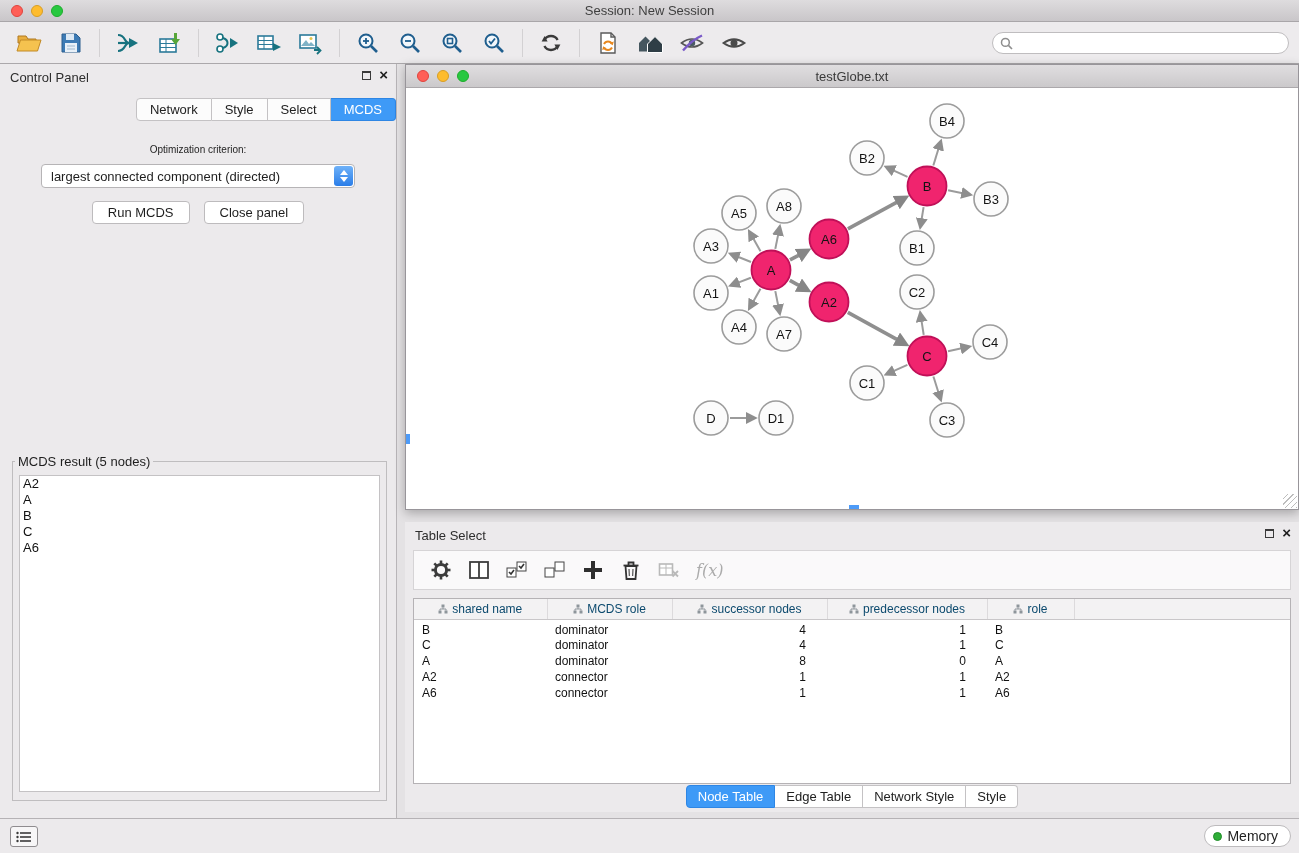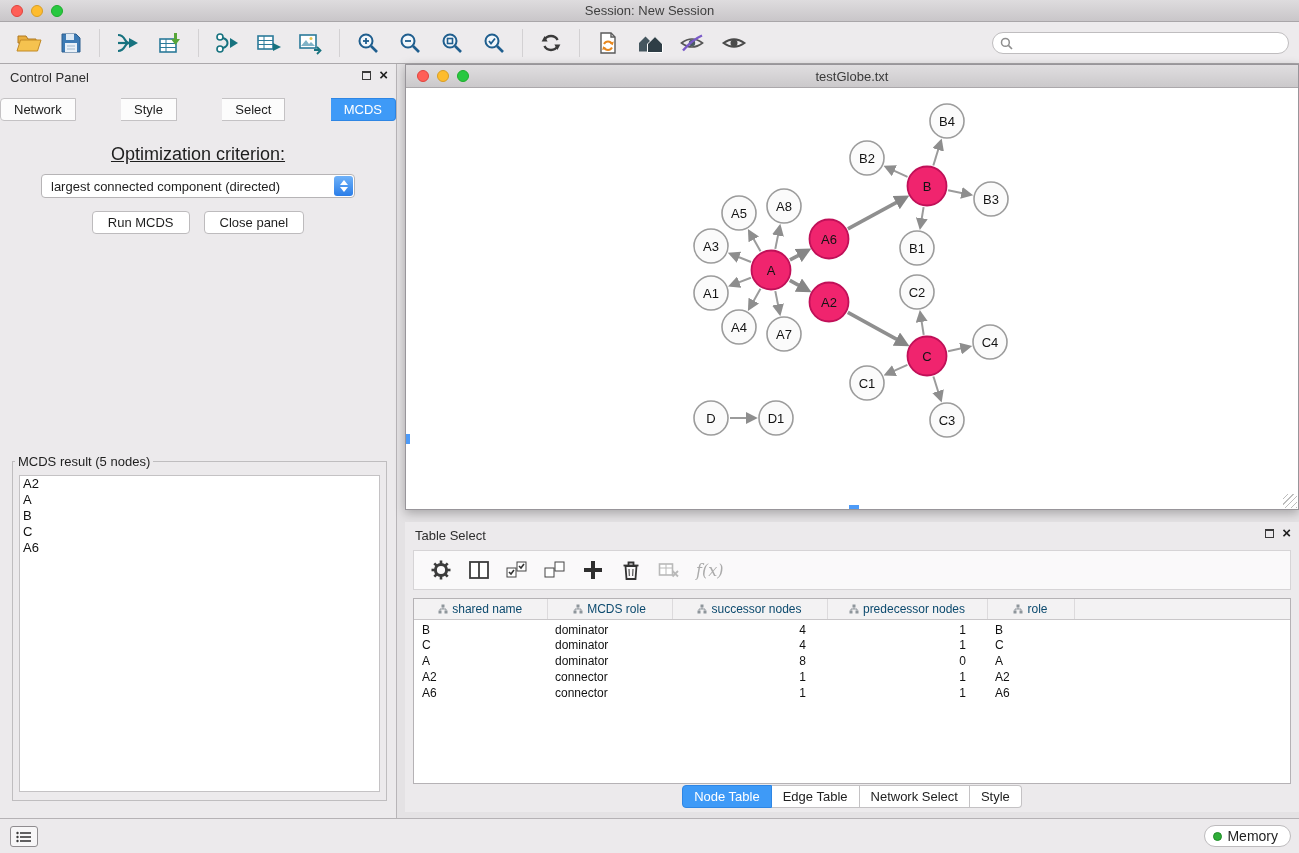--- a/index.html
+++ b/index.html
@@ -36,28 +36,28 @@
 
   
   .control-panel { position:absolute; left:0; top:0; width:397px; height:754px;
     background:#ECEAEC; border-right:1px solid #B8B5B8; }
   .panel-header { position:relative; height:26px; }
   .panel-header .ph-title { position:absolute; left:10px; top:6px; font-size:13px; color:#2E2E2E; }
   .panel-controls { position:absolute; right:8px; top:4px; display:flex; gap:8px; align-items:center; }
   .float-icon { width:9px; height:9px; border:1px solid #3A3A3A; border-top-width:2px; display:inline-block; }
   .close-icon { font-size:15px; font-weight:700; color:#1E1E1E; line-height:14px; }
 
-  .cp-tabs { display:flex; justify-content:space-between; margin-top:8px; }
+  .cp-tabs { display:flex; justify-content:flex-end; margin-top:8px; }
   .cp-tab { font-size:13px; padding:3px 13px; background:#FCFCFC; color:#222;
     border:1px solid #C4C2C4; border-left:none; cursor:default; }
   .cp-tab:first-child { border-left:1px solid #C4C2C4; border-radius:4px 0 0 4px; }
   .cp-tab:last-child { border-radius:0 4px 4px 0; }
   .cp-tab.active { background:#3E9AF7; border-color:#2E86E4; color:#FFFFFF; }
 
-  .opt-label { text-align:center; margin-top:23px; font-size:18px; color:#1E1E1E;text-decoration:underline; }
+  .opt-label { text-align:center; margin-top:23px; font-size:10px; color:#1E1E1E; }
   .dropdown { position:relative; width:314px; height:24px; margin:9px auto 0;
     background:#FFFFFF; border:1px solid #B6B4B6; border-radius:4px; }
   .dropdown .dd-value { position:absolute; left:9px; top:4px; font-size:13px; color:#1E1E1E; }
   .dd-stepper { position:absolute; right:1px; top:1px; bottom:1px; width:19px;
     border-radius:3px; background:linear-gradient(#6FB2F9,#2A7DE8);
     display:flex; flex-direction:column; align-items:center; justify-content:center; gap:2px; }
   .dd-up { width:0; height:0; border-left:4px solid transparent; border-right:4px solid transparent;
     border-bottom:5px solid #FFFFFF; }
   .dd-down { width:0; height:0; border-left:4px solid transparent; border-right:4px solid transparent;
     border-top:5px solid #FFFFFF; }
@@ -618,21 +618,21 @@
                 <td>A6</td>
                 <td></td>
               </tr>
             </tbody>
         </table>
       </div>
 
       <div class="tp-tabs">
         <div class="tp-tab active">Node Table</div>
         <div class="tp-tab">Edge Table</div>
-        <div class="tp-tab">Network Select</div>
+        <div class="tp-tab">Network Style</div>
         <div class="tp-tab">Style</div>
       </div>
     </div>
   </div>
 </div>
 
 <div class="statusbar">
   <div class="menu-btn">
     <svg width="16" height="12" viewBox="0 0 16 12">
       <circle cx="1.5" cy="2" r="1.2" fill="#3A3A3A"></circle>

